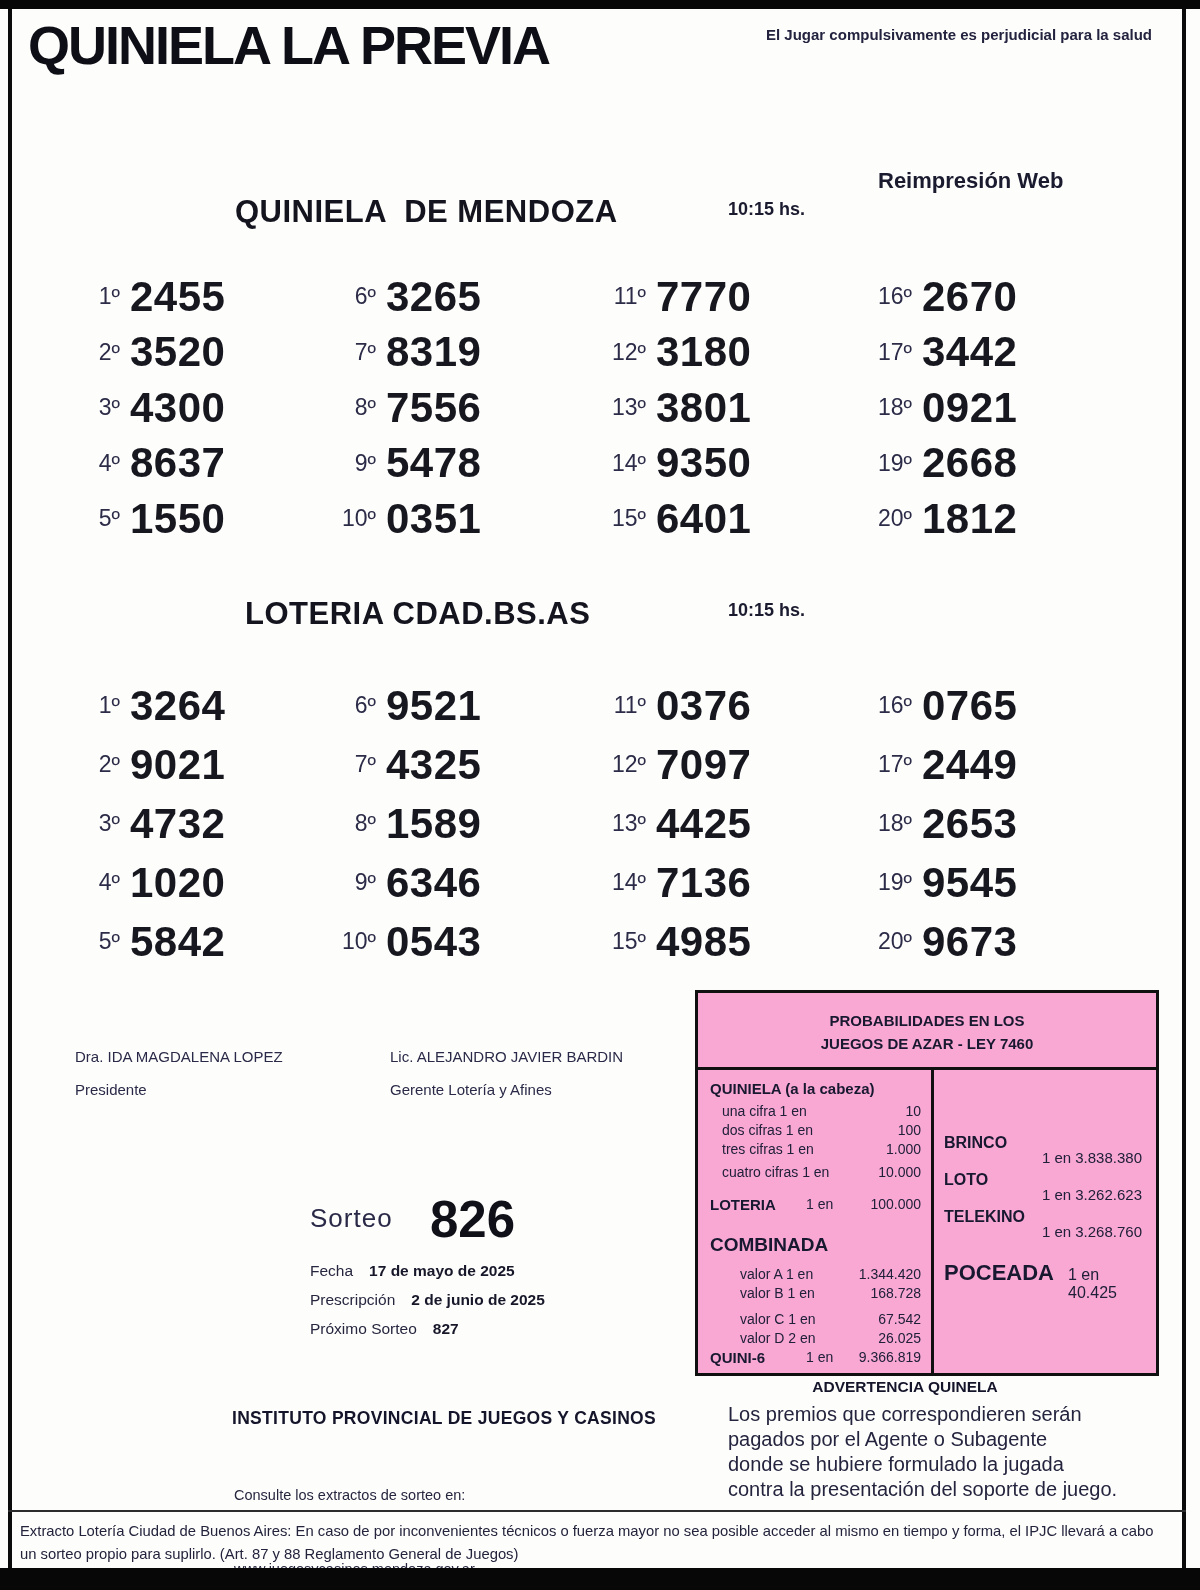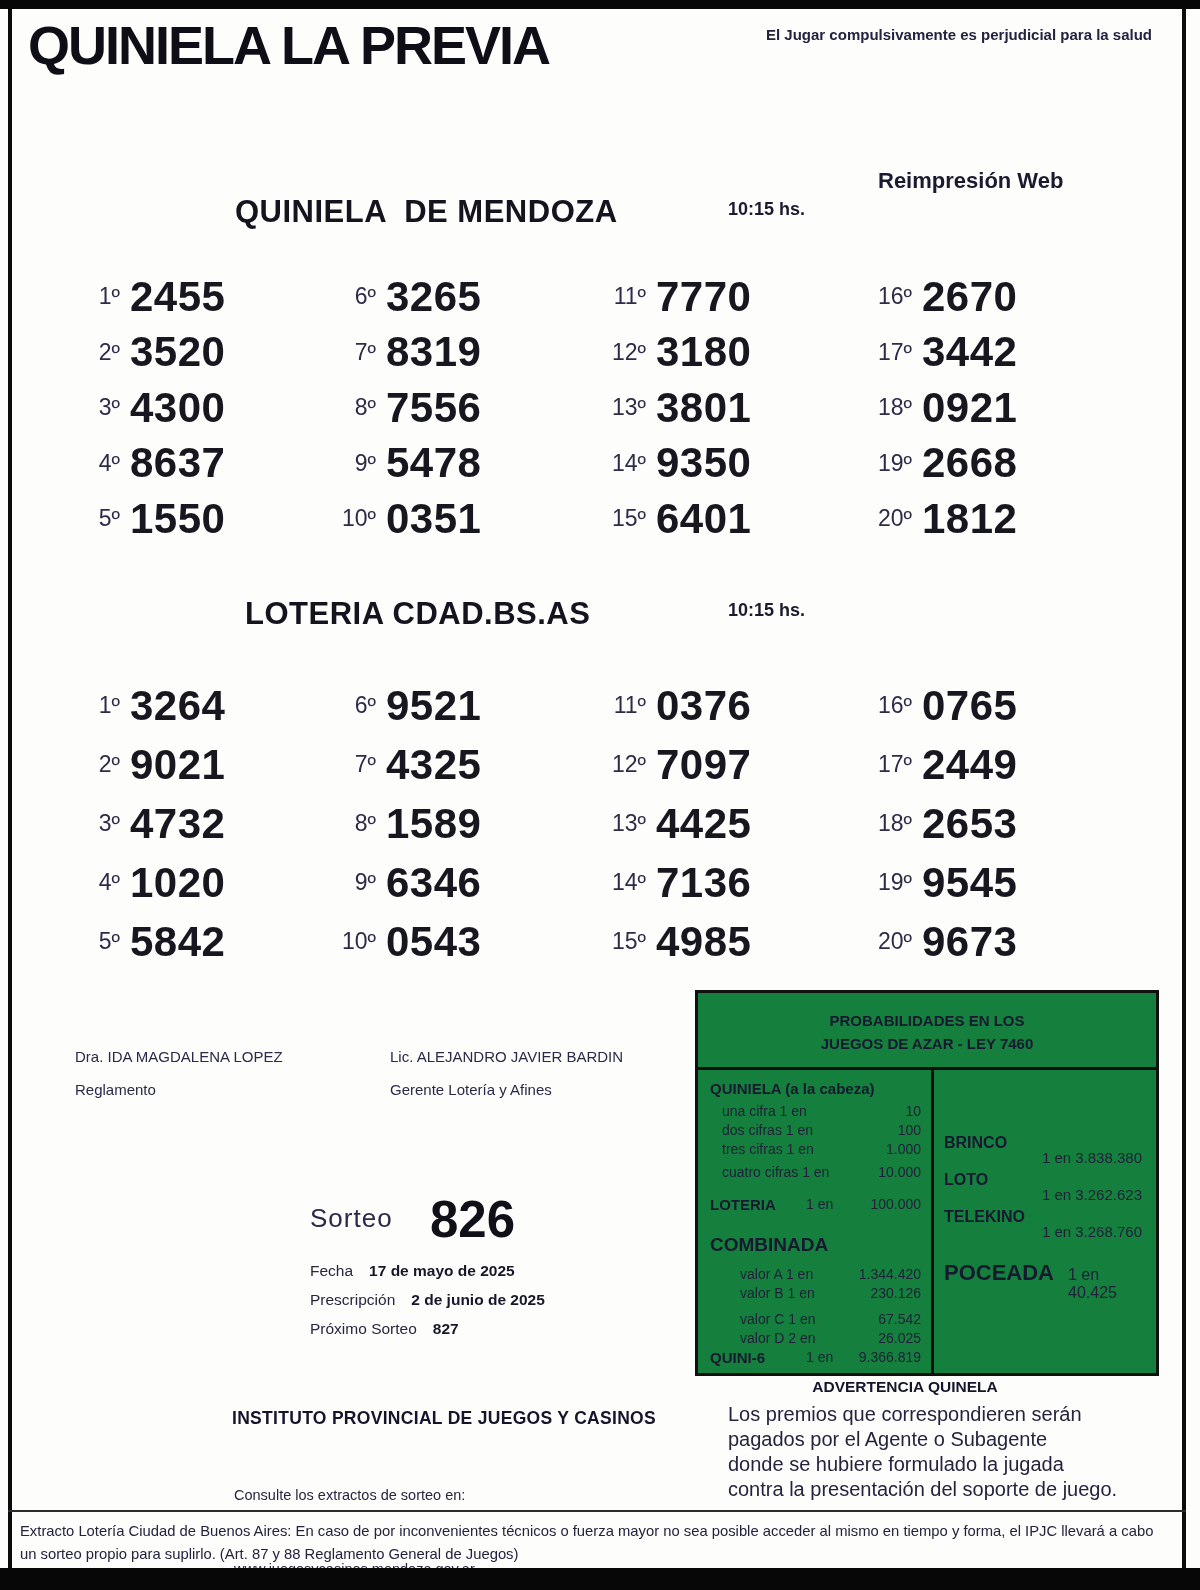--- a/index.html
+++ b/index.html
@@ -24,21 +24,21 @@
   .grid1{top:269px;grid-auto-rows:55.5px;}
   .grid2{top:676px;grid-auto-rows:59px;}
   .cell{display:flex;align-items:center;}
   .ord{width:58px;text-align:right;font-size:23px;color:#2c2c48;}
   .num{margin-left:10px;font-size:42px;font-weight:bold;color:#17171f;letter-spacing:.5px;}
   .sig{position:absolute;font-size:15px;color:#2a2a48;}
   .sig-left{left:75px;top:1048px;}
   .sig-right{left:390px;top:1048px;}
   .sig-role{margin-top:16px;}
   .prob{position:absolute;left:695px;top:990px;width:464px;height:386px;border:3px solid #101010;
-        background:#15803d;display:flex;flex-direction:column;box-sizing:border-box;}
+        background:#f9a8d4;display:flex;flex-direction:column;box-sizing:border-box;}
   .prob-header{border-bottom:3px solid #101010;text-align:center;font-weight:bold;font-size:15px;
                line-height:23px;padding:16px 0 12px 0;color:#181830;}
   .prob-cols{flex:1;display:flex;min-height:0;}
   .prob-left{width:236px;border-right:3px solid #101010;padding:10px 8px 8px 12px;font-size:14px;
              display:flex;flex-direction:column;box-sizing:border-box;}
   .prob-right{flex:1;padding:64px 12px 10px 10px;box-sizing:border-box;}
   .q-head{font-weight:bold;font-size:15px;margin-bottom:5px;color:#181830;}
   .prow{display:flex;justify-content:space-between;line-height:19px;padding:0 2px 0 12px;}
   .prow-last{margin-top:4px;}
   .row3{display:flex;line-height:19px;margin-top:13px;padding-right:2px;}
@@ -247,21 +247,21 @@
         <span class="num">4985</span>
       </div>
     <div class="cell">
         <span class="ord">20º</span>
         <span class="num">9673</span>
       </div>
   </div>
 
   <div class="sig sig-left">
     <div class="sig-name">Dra. IDA MAGDALENA LOPEZ</div>
-    <div class="sig-role">Reglamento</div>
+    <div class="sig-role">Presidente</div>
   </div>
   <div class="sig sig-right">
     <div class="sig-name">Lic. ALEJANDRO JAVIER BARDIN</div>
     <div class="sig-role">Gerente Lotería y Afines</div>
   </div>
 
   <div class="prob">
     <div class="prob-header">
       <div>PROBABILIDADES EN LOS</div>
       <div>JUEGOS DE AZAR - LEY 7460</div>
@@ -290,21 +290,21 @@
             <span>1 en</span>
             <span class="val">100.000</span>
           </div>
         <div class="comb-head">COMBINADA</div>
         <div class="vrow vrow-a">
             <span>valor A 1 en</span>
             <span>1.344.420</span>
           </div>
         <div class="vrow">
             <span>valor B 1 en</span>
-            <span>230.126</span>
+            <span>168.728</span>
           </div>
         <div class="vrow vrow-c">
             <span>valor C 1 en</span>
             <span>67.542</span>
           </div>
         <div class="vrow">
             <span>valor D 2 en</span>
             <span>26.025</span>
           </div>
         <div class="row3 quini">

